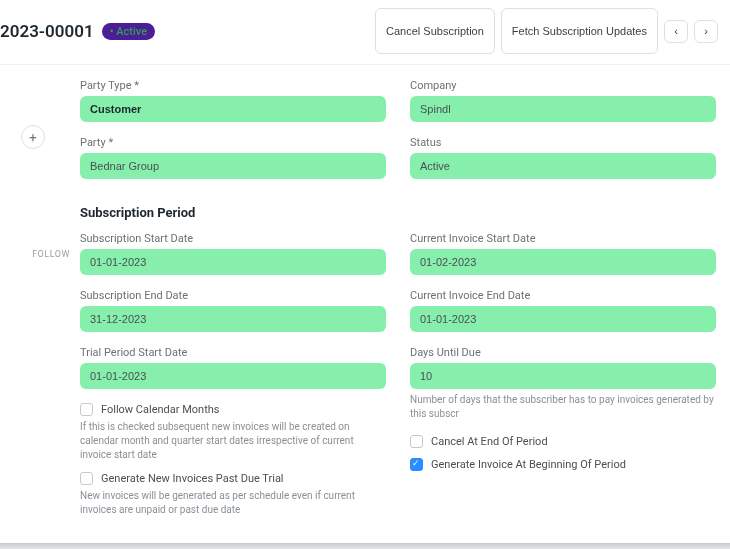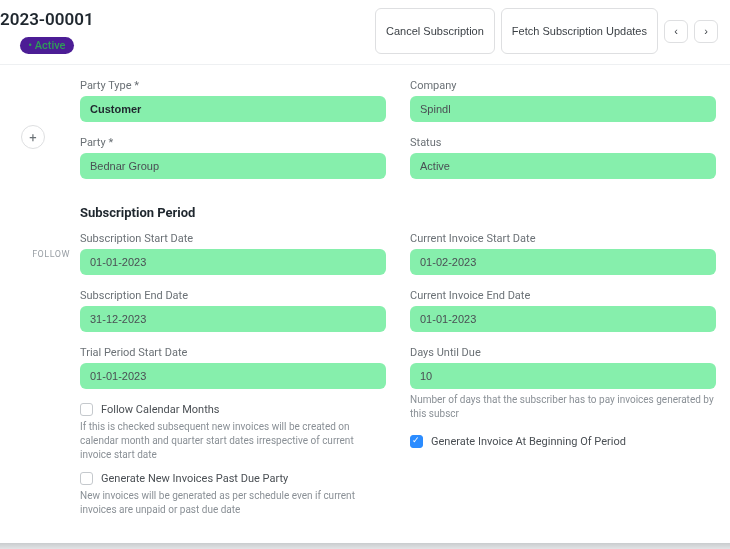--- a/index.html
+++ b/index.html
@@ -1,19 +1,19 @@
 <!DOCTYPE html>
 <html><head>
 <meta charset="utf-8">
 <style>
 * { box-sizing: border-box; margin: 0; padding: 0; }
 body { font-family: -apple-system, BlinkMacSystemFont, "Segoe UI", Roboto, sans-serif; font-size: 12px; color: #1f272e; background: #fff; }
 .page { width: 730px; height: 549px; position: relative; overflow: hidden; }
 .header { display: flex; align-items: center; justify-content: space-between; padding: 8px 12px 10px 0; border-bottom: 1px solid #eef0f2; }
-.header-left { display: flex; align-items: center; gap: 8px; padding-left: 0; flex-direction: column; }
+.header-left { display: flex; align-items: center; gap: 8px; padding-left: 0; }
 .title { font-size: 17px; font-weight: 600; }
 .badge { background: #4c1d95; color: #2f9d58; border-radius: 10px; padding: 2px 8px; font-size: 11px; font-weight: 500; }
 .header-right { display: flex; align-items: center; gap: 6px; }
 .btn { background: #fff; border: 1px solid #dedfe1; border-radius: 6px; padding: 16px 10px; font-size: 11px; color: #3a3f44; cursor: pointer; }
 .btn.icon { padding: 5px 8px; min-width: 24px; text-align: center; line-height: 1; }
 .content { display: flex; height: calc(100% - 40px); }
 .rail { width: 66px; flex-shrink: 0; padding-top: 60px; display: flex; flex-direction: column; align-items: center; gap: 100px; color: #7c8388; }
 .add-circle { width: 24px; height: 24px; border: 1px solid #dedfe1; border-radius: 50%; display: flex; align-items: center; justify-content: center; font-size: 13px; cursor: pointer; color: #6b7176; }
 .follow { font-size: 9px; letter-spacing: 0.5px; color: #9aa0a6; cursor: pointer; margin-left: 36px; }
 .form { flex: 1; padding: 14px 14px 0 14px; overflow-y: hidden; }
@@ -107,40 +107,46 @@
         <div class="check-block">
           <label class="check">
             <input type="checkbox" style="">
             <span>Follow Calendar Months</span>
           </label>
           <div class="help">If this is checked subsequent new invoices will be created on calendar month and quarter start dates irrespective of current invoice start date</div>
         </div>
         <div class="check-block">
           <label class="check">
             <input type="checkbox" style="">
-            <span>Generate New Invoices Past Due Party</span>
+            <span>Generate New Invoices Past Due Trial</span>
           </label>
           <div class="help">New invoices will be generated as per schedule even if current invoices are unpaid or past due date</div>
         </div>
       </div>
 
       <div class="col">
         <div class="field">
           <span class="label">Current Invoice Start Date</span>
           <input class="input" value="01-02-2023" style="">
         </div>
         <div class="field">
           <span class="label">Current Invoice End Date</span>
           <input class="input" value="01-01-2023" style="">
         </div>
         <div class="field">
           <span class="label">Days Until Due</span>
           <input class="input" value="10" style="">
           <div class="help">Number of days that the subscriber has to pay invoices generated by this subscr</div>
         </div>
+        <div class="check-block" style="margin-top:6px;">
+          <label class="check">
+            <input type="checkbox" style="">
+            <span>Cancel At End Of Period</span>
+          </label>
+        </div>
         <div class="check-block">
           <label class="check">
             <input type="checkbox" checked="" style="">
             <span>Generate Invoice At Beginning Of Period</span>
           </label>
         </div>
       </div>
     </div>
 
   </div>

